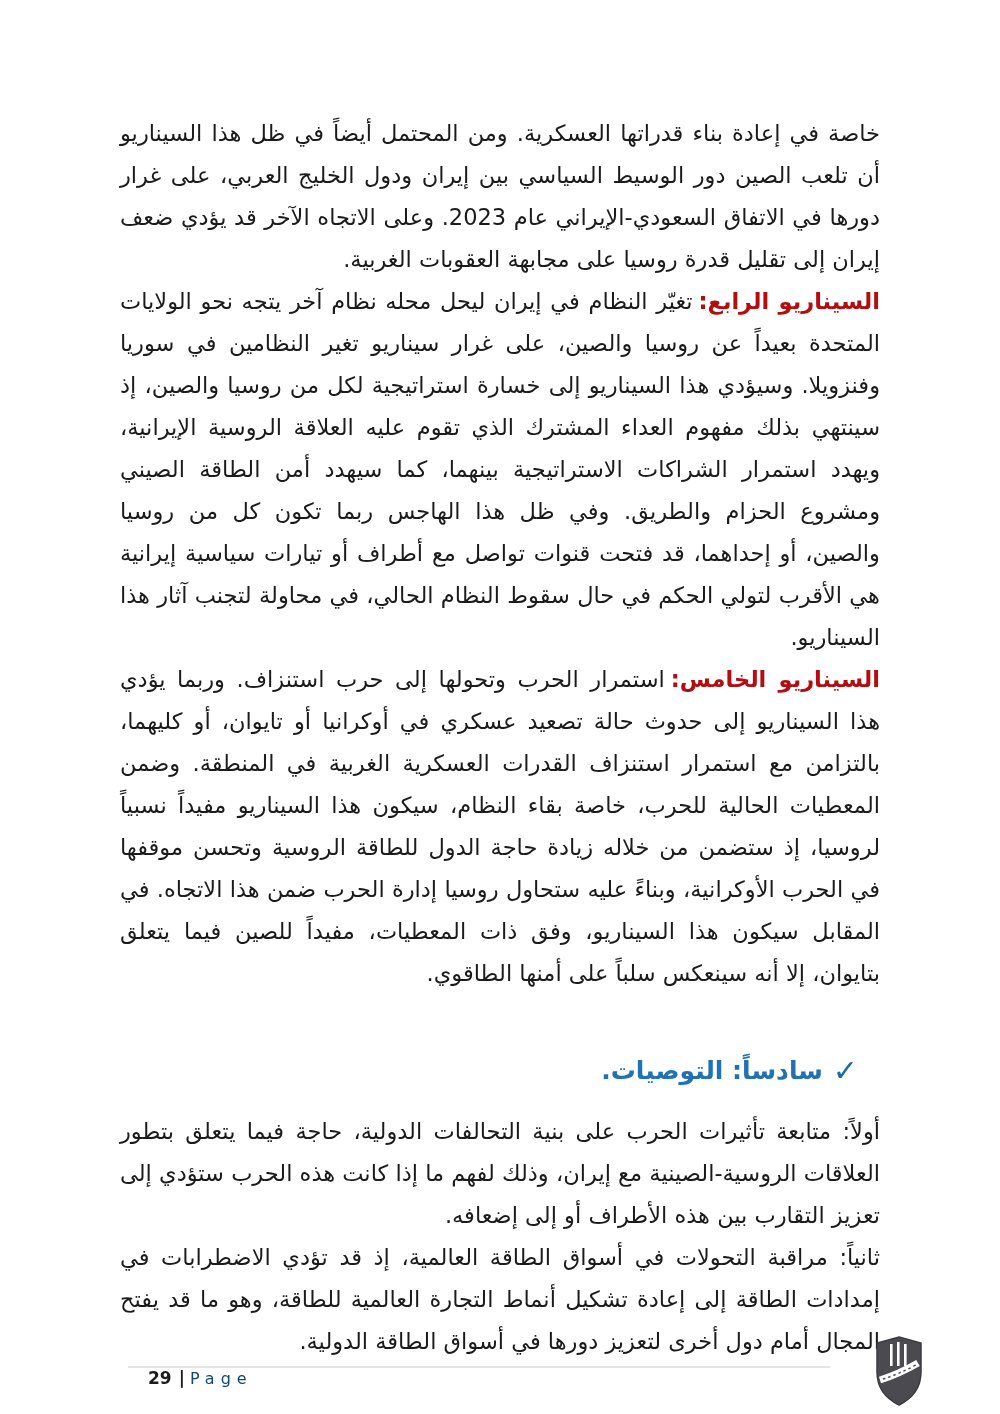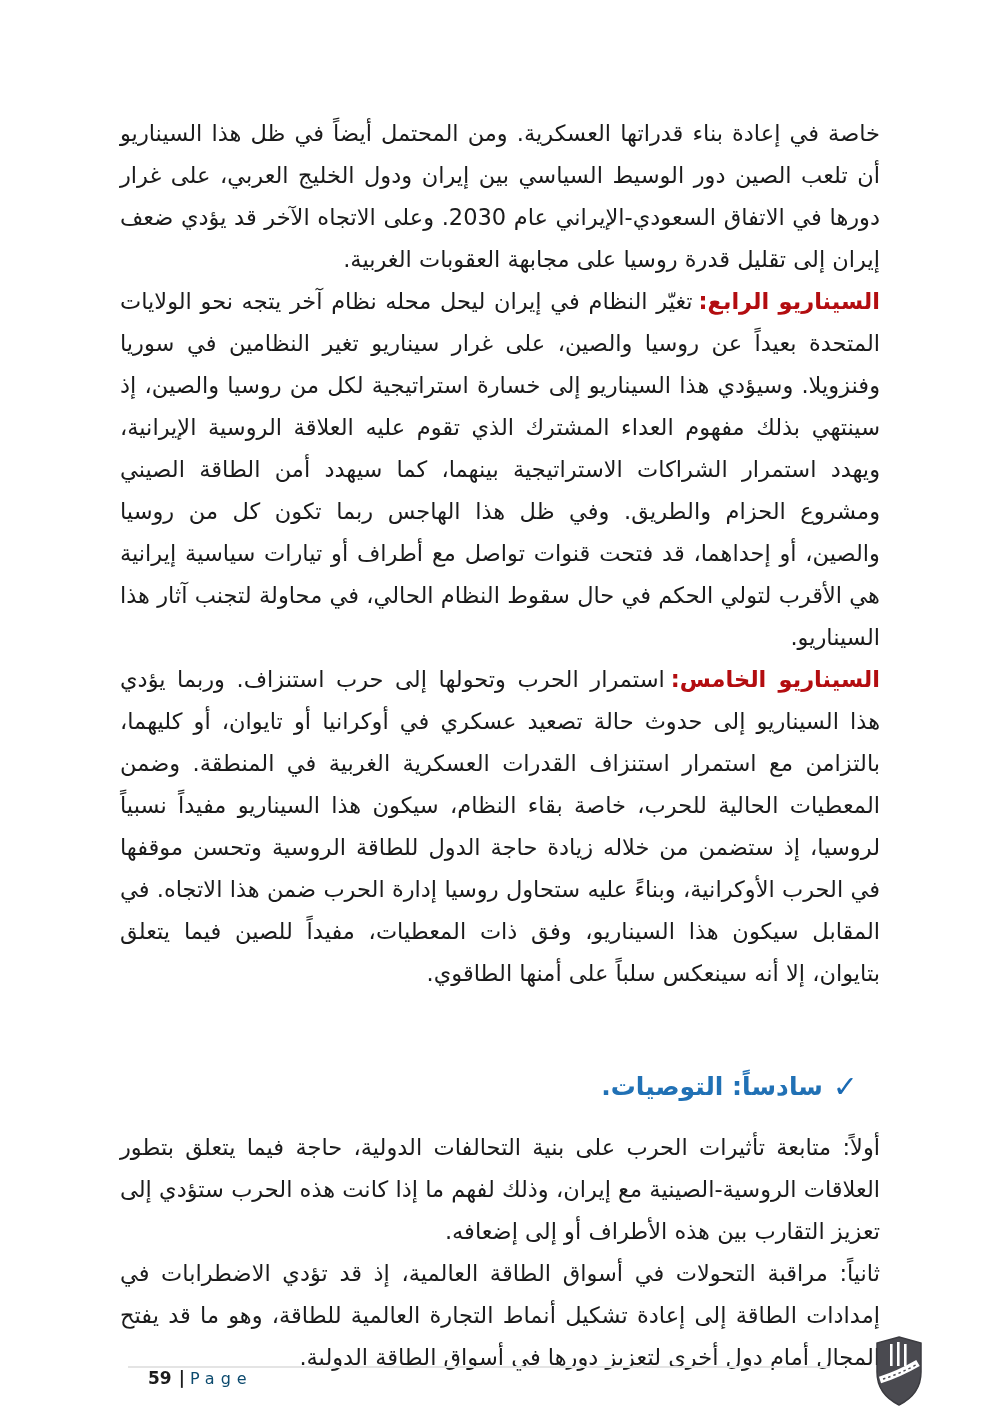--- a/index.html
+++ b/index.html
@@ -24,21 +24,21 @@
     color: #1b1b1b;
     font-family: "DejaVu Sans", sans-serif;
   }
   .content p { margin: 0; padding: 0; }
   .scenario-label {
     color: #b30d10;
     font-weight: bold;
     margin-inline-end: 6px;
   }
   .section-heading {
-    margin: 74px 22px 22px 0;
+    margin: 58px 22px 22px 0;
     text-align: right;
     direction: rtl;
     font-size: 25px;
     font-weight: bold;
     color: #2171b5;
     line-height: 34px;
   }
   .check-icon {
     display: inline-block;
     color: #1a6ab3;
@@ -98,40 +98,40 @@
   }
   .logo-text .en .strategic { color: #c0392b; }
 </style>
 </head>
 <body>
 
 <div class="page">
 
   <div class="content">
 
-    <p>خاصة في إعادة بناء قدراتها العسكرية. ومن المحتمل أيضاً في ظل هذا السيناريو أن تلعب الصين دور الوسيط السياسي بين إيران ودول الخليج العربي، على غرار دورها في الاتفاق السعودي-الإيراني عام 2030. وعلى الاتجاه الآخر قد يؤدي ضعف إيران إلى تقليل قدرة روسيا على مجابهة العقوبات الغربية.</p>
+    <p>خاصة في إعادة بناء قدراتها العسكرية. ومن المحتمل أيضاً في ظل هذا السيناريو أن تلعب الصين دور الوسيط السياسي بين إيران ودول الخليج العربي، على غرار دورها في الاتفاق السعودي-الإيراني عام 2023. وعلى الاتجاه الآخر قد يؤدي ضعف إيران إلى تقليل قدرة روسيا على مجابهة العقوبات الغربية.</p>
 
     <p><span class="scenario-label">السيناريو الرابع:</span><span>تغيّر النظام في إيران ليحل محله نظام آخر يتجه نحو الولايات المتحدة بعيداً عن روسيا والصين، على غرار سيناريو تغير النظامين في سوريا وفنزويلا. وسيؤدي هذا السيناريو إلى خسارة استراتيجية لكل من روسيا والصين، إذ سينتهي بذلك مفهوم العداء المشترك الذي تقوم عليه العلاقة الروسية الإيرانية، ويهدد استمرار الشراكات الاستراتيجية بينهما، كما سيهدد أمن الطاقة الصيني ومشروع الحزام والطريق. وفي ظل هذا الهاجس ربما تكون كل من روسيا والصين، أو إحداهما، قد فتحت قنوات تواصل مع أطراف أو تيارات سياسية إيرانية هي الأقرب لتولي الحكم في حال سقوط النظام الحالي، في محاولة لتجنب آثار هذا السيناريو.</span></p>
 
     <p><span class="scenario-label">السيناريو الخامس:</span><span>استمرار الحرب وتحولها إلى حرب استنزاف. وربما يؤدي هذا السيناريو إلى حدوث حالة تصعيد عسكري في أوكرانيا أو تايوان، أو كليهما، بالتزامن مع استمرار استنزاف القدرات العسكرية الغربية في المنطقة. وضمن المعطيات الحالية للحرب، خاصة بقاء النظام، سيكون هذا السيناريو مفيداً نسبياً لروسيا، إذ ستضمن من خلاله زيادة حاجة الدول للطاقة الروسية وتحسن موقفها في الحرب الأوكرانية، وبناءً عليه ستحاول روسيا إدارة الحرب ضمن هذا الاتجاه. في المقابل سيكون هذا السيناريو، وفق ذات المعطيات، مفيداً للصين فيما يتعلق بتايوان، إلا أنه سينعكس سلباً على أمنها الطاقوي.</span></p>
 
     <div class="section-heading">
       <span class="check-icon">✓</span><span>سادساً: التوصيات.</span>
     </div>
 
     <p>أولاً: متابعة تأثيرات الحرب على بنية التحالفات الدولية، حاجة فيما يتعلق بتطور العلاقات الروسية-الصينية مع إيران، وذلك لفهم ما إذا كانت هذه الحرب ستؤدي إلى تعزيز التقارب بين هذه الأطراف أو إلى إضعافه.</p>
 
     <p>ثانياً: مراقبة التحولات في أسواق الطاقة العالمية، إذ قد تؤدي الاضطرابات في إمدادات الطاقة إلى إعادة تشكيل أنماط التجارة العالمية للطاقة، وهو ما قد يفتح المجال أمام دول أخرى لتعزيز دورها في أسواق الطاقة الدولية.</p>
 
   </div>
 
   <div class="footer-rule"></div>
 
   <div class="footer-pagenum">
-    <span class="num">59</span><span class="sep">|</span><span class="label">Page</span>
+    <span class="num">29</span><span class="sep">|</span><span class="label">Page</span>
   </div>
 
   <div class="logo">
     <svg class="logo-shield" width="52" height="70" viewBox="0 0 52 70" xmlns="http://www.w3.org/2000/svg">
       <path d="M26 1 L48 7 L48 36 C48 52 40 62 26 69 C12 62 4 52 4 36 L4 7 Z" fill="#4a4a50"></path>
       <path d="M26 1 L48 7 L48 36 C48 52 40 62 26 69 C12 62 4 52 4 36 L4 7 Z" fill="none" stroke="#3b3b40" stroke-width="1.5"></path>
       <rect x="17" y="8" width="2.6" height="22" fill="#ffffff"></rect>
       <rect x="24" y="6" width="2.6" height="24" fill="#ffffff"></rect>
       <rect x="31" y="8" width="2.6" height="22" fill="#ffffff"></rect>
       <path d="M7 44 Q26 38 45 27" stroke="#ffffff" stroke-width="7" fill="none"></path>

